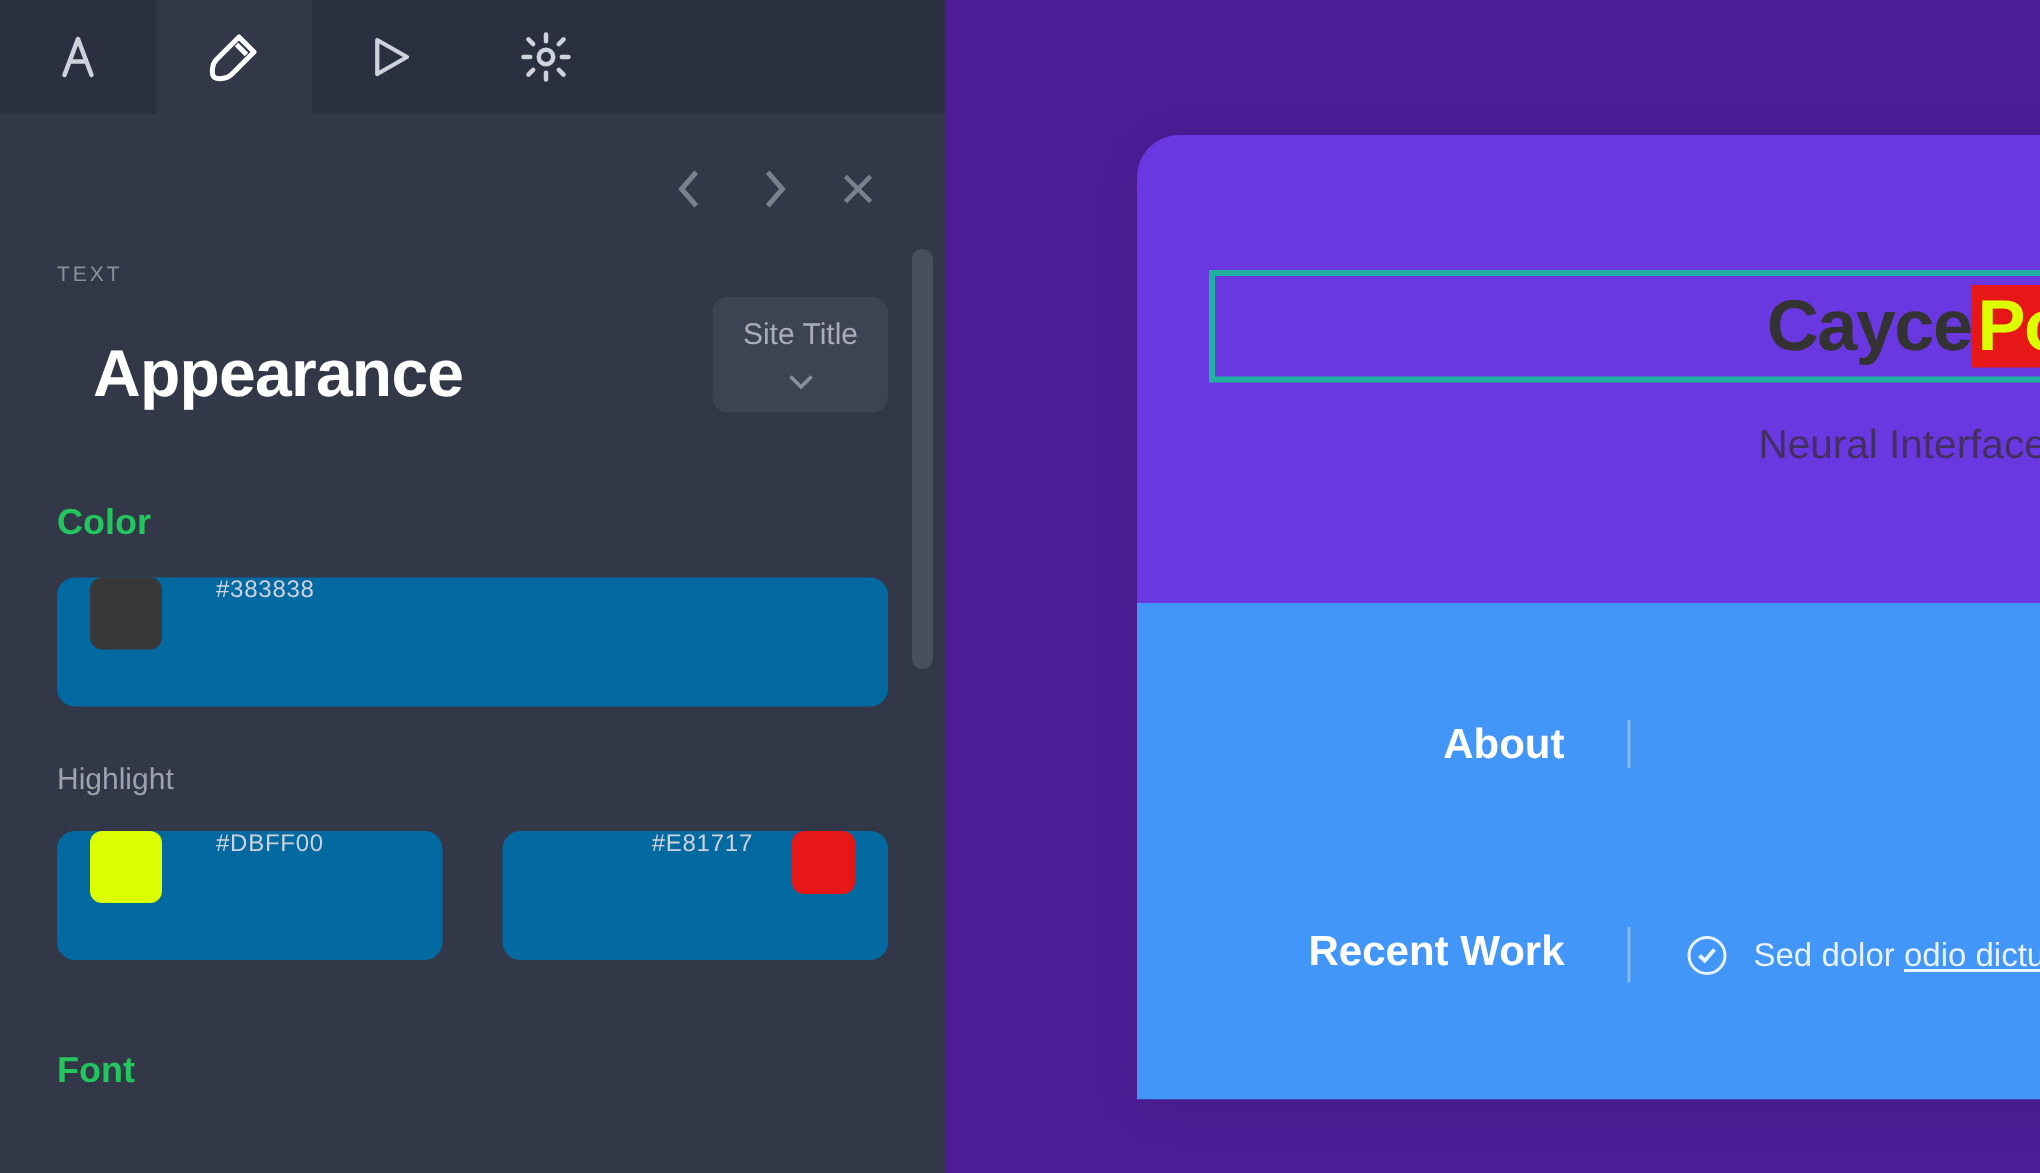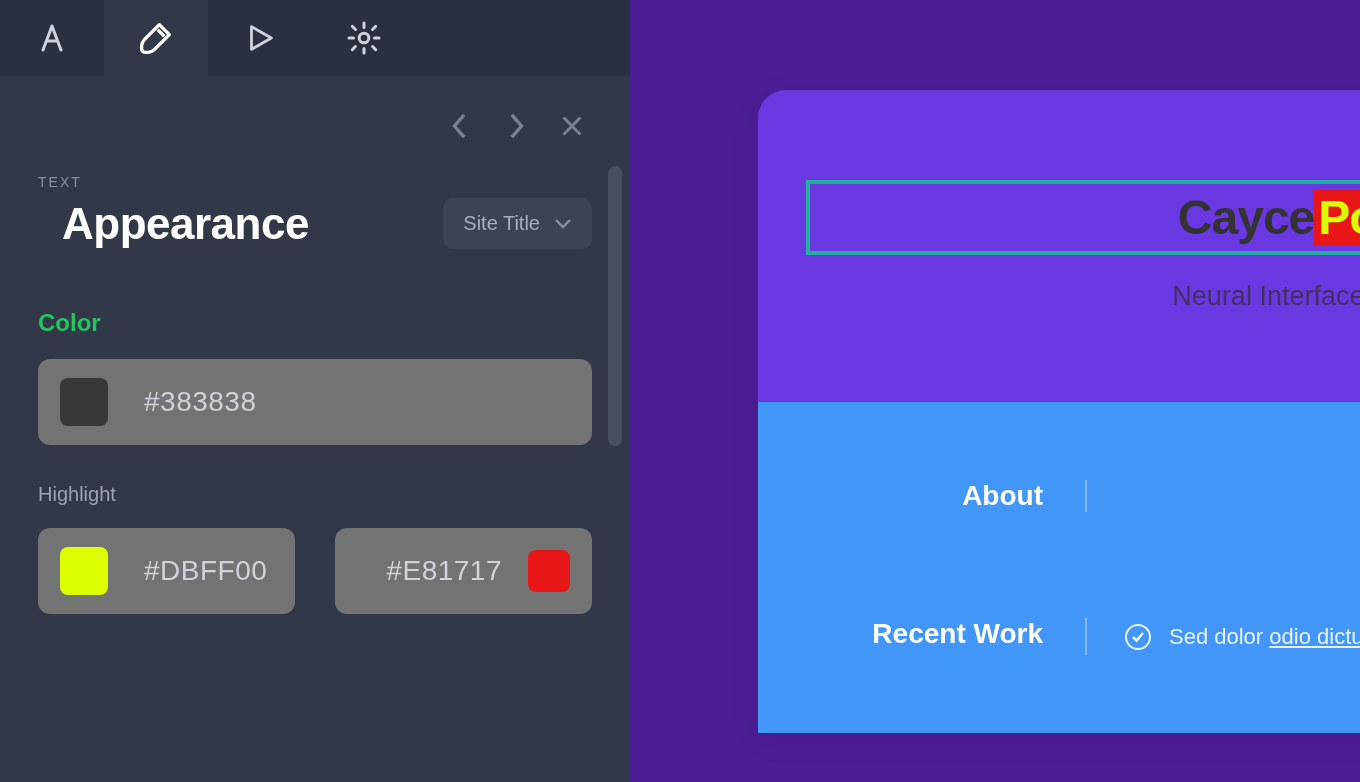--- a/index.html
+++ b/index.html
@@ -55,33 +55,33 @@
     margin-top: 8px;
     margin-left: 24px;
   }
   .heading {
     font-size: 44px; font-weight: 800; color: #fff; letter-spacing: -0.5px;
   }
   .dropdown {
     background: #3e4353; border-radius: 10px;
     padding: 14px 20px;
     display:flex; align-items:center; gap:14px;
-    color: #a9adb9; font-size: 20px; cursor:pointer;
+    color: #a9adb9; font-size: 20px; cursor:pointer;flex-direction:column;
   }
   .dropdown svg { stroke:#8a8f9d; fill:none; stroke-width:2.4; }
 
   .section-label { color:#22c55e; font-size:24px; font-weight:700; margin-top:60px; }
   .sub-label { color:#9ea2af; font-size:20px; font-weight:500; margin-top:38px; }
 
   .color-card {
     margin-top: 22px;
-    background:#737373; border-radius:12px;
-    height:86px; display:flex; align-items:center; padding:0 22px;
+    background:#0369a1; border-radius:12px;
+    height:86px; display:flex; align-items:flex-start; padding:0 22px;
     gap: 36px;
-    color:#cfd2da; font-size:28px; letter-spacing:0.5px;
+    color:#cfd2da; font-size:16px; letter-spacing:0.5px;
   }
   .swatch { width:48px; height:48px; border-radius:8px; }
   .row-2 { display:flex; gap: 40px; margin-top:22px; }
   .row-2 .color-card { margin-top:0; flex:1; }
   .row-2 .color-card.right { justify-content:flex-end; gap:26px; }
   .color-card.right .swatch { width:42px; height:42px; }
 
   
   .preview-area {
     flex:1; height:100%; background:#4c1d95; position:relative; overflow:hidden;
@@ -203,20 +203,21 @@
       <div class="color-card">
         <div class="swatch" style="background:#dbff00"></div>
         <span>#DBFF00</span>
       </div>
       <div class="color-card right">
         <span>#E81717</span>
         <div class="swatch" style="background:#e81717"></div>
       </div>
     </div>
 
+    <div class="section-label">Font</div>
   </div>
 </div>
 
 <div class="preview-area">
   <div class="site">
     <div class="site-header">
       <div class="title-box">
         <div class="site-title">
           <span>Cayce</span>
             <span> </span>

